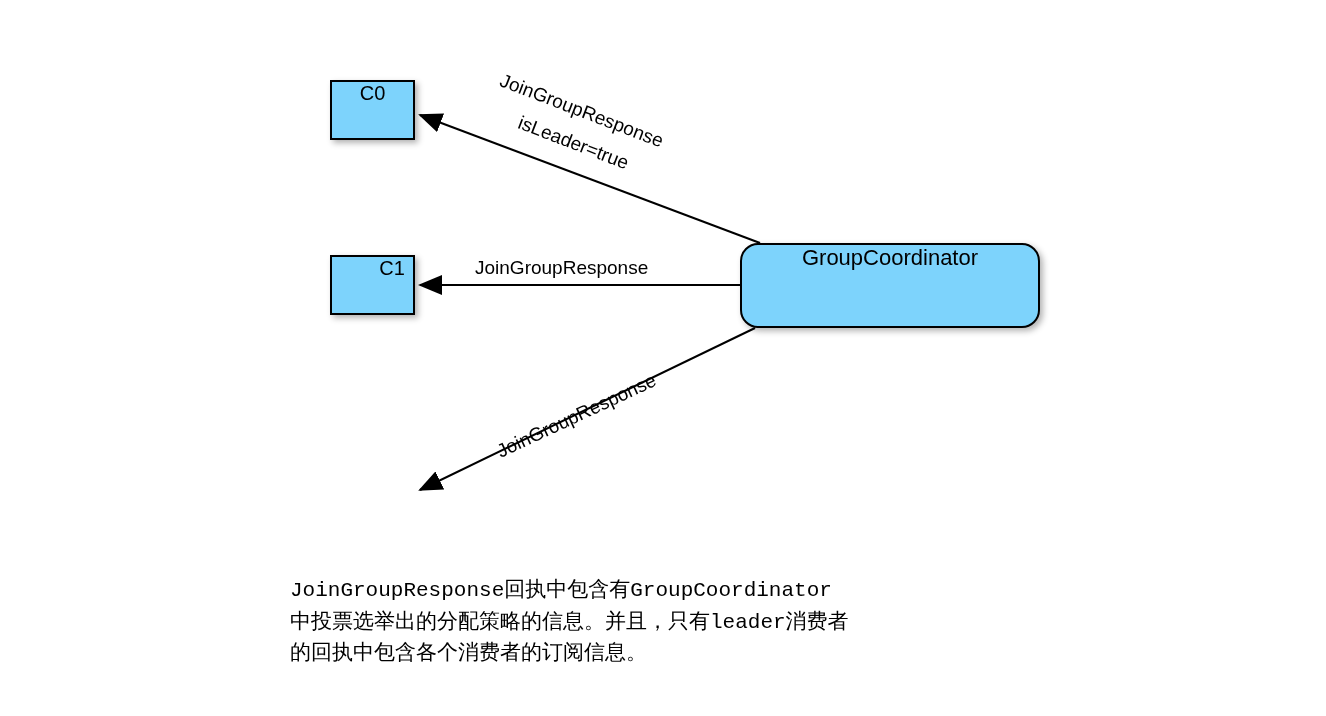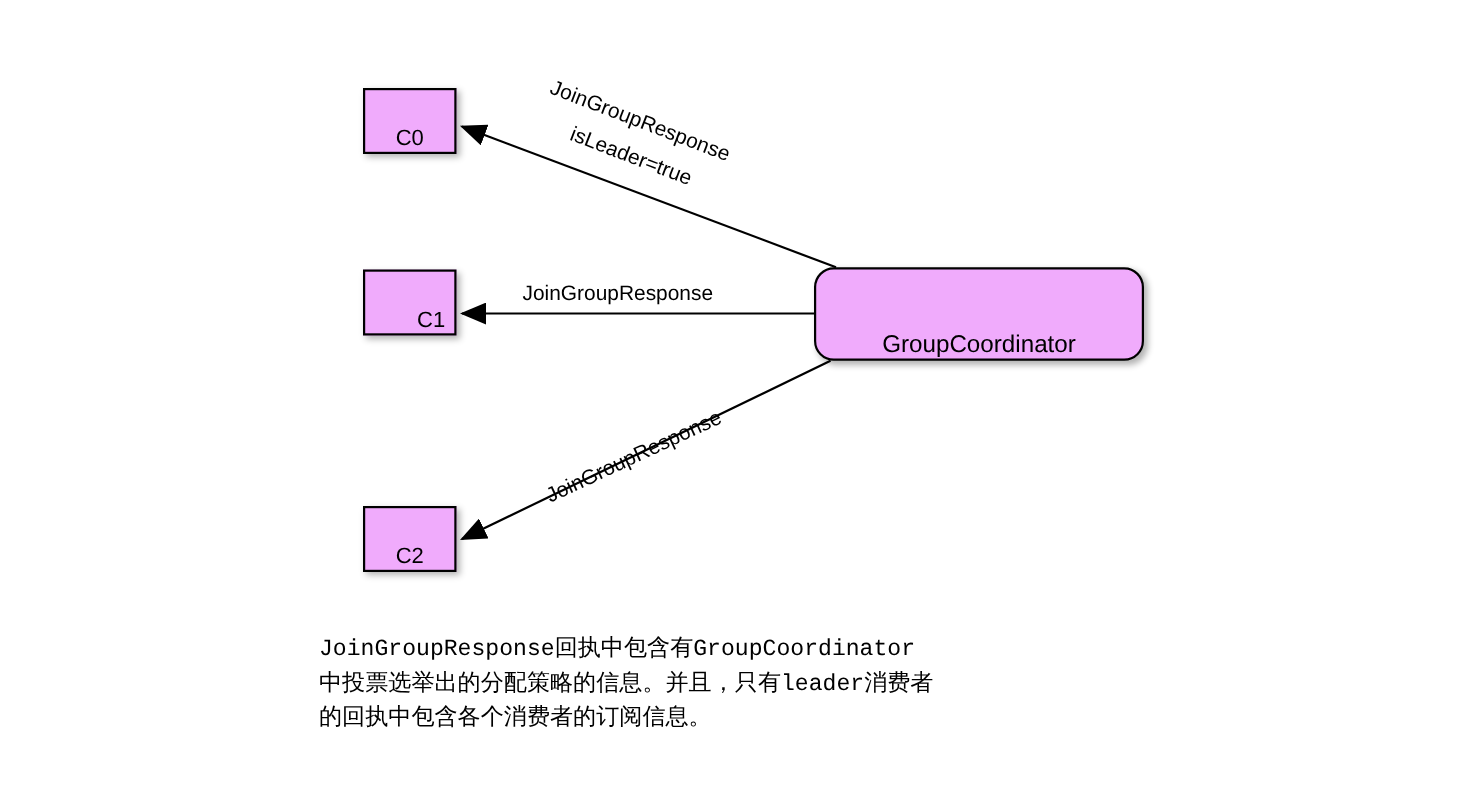--- a/index.html
+++ b/index.html
@@ -14,24 +14,24 @@
     }
     .diagram {
       position: absolute;
       left: 280px;
       top: 60px;
       width: 800px;
       height: 600px;
     }
     .box {
       position: absolute;
-      background: #f0abfc;
+      background: #7dd3fc;
       border: 2px solid #000;
       display: flex;
-      align-items: flex-end;
+      align-items: flex-start;
       justify-content: center;
       font-size: 20px;
       box-shadow: 3px 3px 6px rgba(0,0,0,0.3);
     }
     .consumer {
       width: 85px;
       height: 60px;
     }
     .coordinator {
       width: 300px;
@@ -66,27 +66,24 @@
   </style>
 </head>
 <body>
 
 <div class="diagram">
 
   <div class="box consumer" style="left:50px; top:20px;">
     <span>C0</span>
   </div>
 
-  <div class="box consumer" style="left:50px; top:185px;padding-left:39px;">
+  <div class="box consumer" style="left:50px; top:195px;padding-left:39px;">
     <span>C1</span>
   </div>
 
-  <div class="box consumer" style="left:50px; top:400px;">
-    <span>C2</span>
-  </div>
 
   <div class="box coordinator" style="left:460px; top:183px;">
     <span>GroupCoordinator</span>
   </div>
 
   <svg class="connectors">
     <defs>
       <marker id="arrowhead" markerWidth="12" markerHeight="10" refX="11" refY="5" orient="auto">
         <polygon points="0 0, 12 5, 0 10" fill="#000"></polygon>
       </marker>

